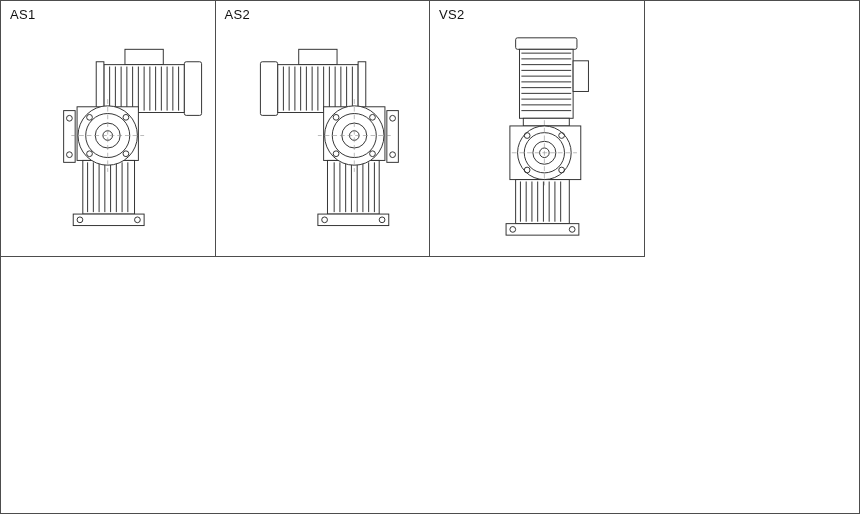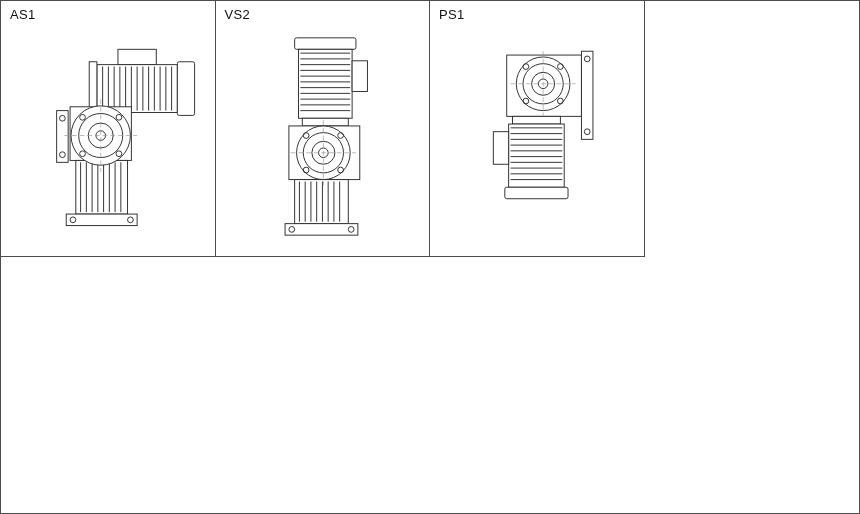--- a/index.html
+++ b/index.html
@@ -5,21 +5,21 @@
   html,body{margin:0;padding:0;background:#e8e8e8;}
   .board{
     width:860px;height:514px;box-sizing:border-box;margin:0 auto;
     background:#ffffff;border:1px solid #4d4d4d;
     display:grid;grid-template-columns:repeat(4,1fr);grid-template-rows:repeat(2,1fr);
     font-family:"Liberation Sans", sans-serif;
   }
   .cell{
     position:relative;box-sizing:border-box;
     border-right:1px solid #4d4d4d;border-bottom:1px solid #4d4d4d;
-    display:flex;align-items:center;justify-content:flex-start;
+    display:flex;align-items:center;justify-content:flex-end;
     overflow:hidden;background:#fff;padding-left:25px;
   }
   .cell:nth-child(4n){border-right:none;}
   .cell:nth-child(n+5){border-bottom:none;font-style:italic;}
   .label{
     position:absolute;top:6px;left:9px;
     font-size:13px;color:#111;letter-spacing:.3px;user-select:none;
   }
   .drawing{margin-top:14px;}
   .drawing.mirrored{transform:scaleX(-1);}
@@ -130,32 +130,32 @@
 
 <div class="board">
 
   <div class="cell">
     <span class="label">AS1</span>
     <svg class="drawing" viewBox="0 0 190 225" width="182" height="216">
       <use href="#g-as"></use>
     </svg>
   </div>
 
+  <div class="cell">
+    <span class="label">AS2</span>
+    <svg class="drawing mirrored" viewBox="0 0 190 225" width="182" height="216">
+      <use href="#g-as"></use>
+    </svg>
+  </div>
 
 
 
   <div class="cell">
     <span class="label">VS2</span>
     <svg class="drawing" viewBox="0 0 190 225" width="182" height="216">
       <use href="#g-vs"></use>
     </svg>
   </div>
 
 
-  <div class="cell">
-    <span class="label">PS1</span>
-    <svg class="drawing" viewBox="0 0 190 225" width="182" height="216">
-      <use href="#g-ps"></use>
-    </svg>
-  </div>
 
 
 </div>
 
 </body></html>

